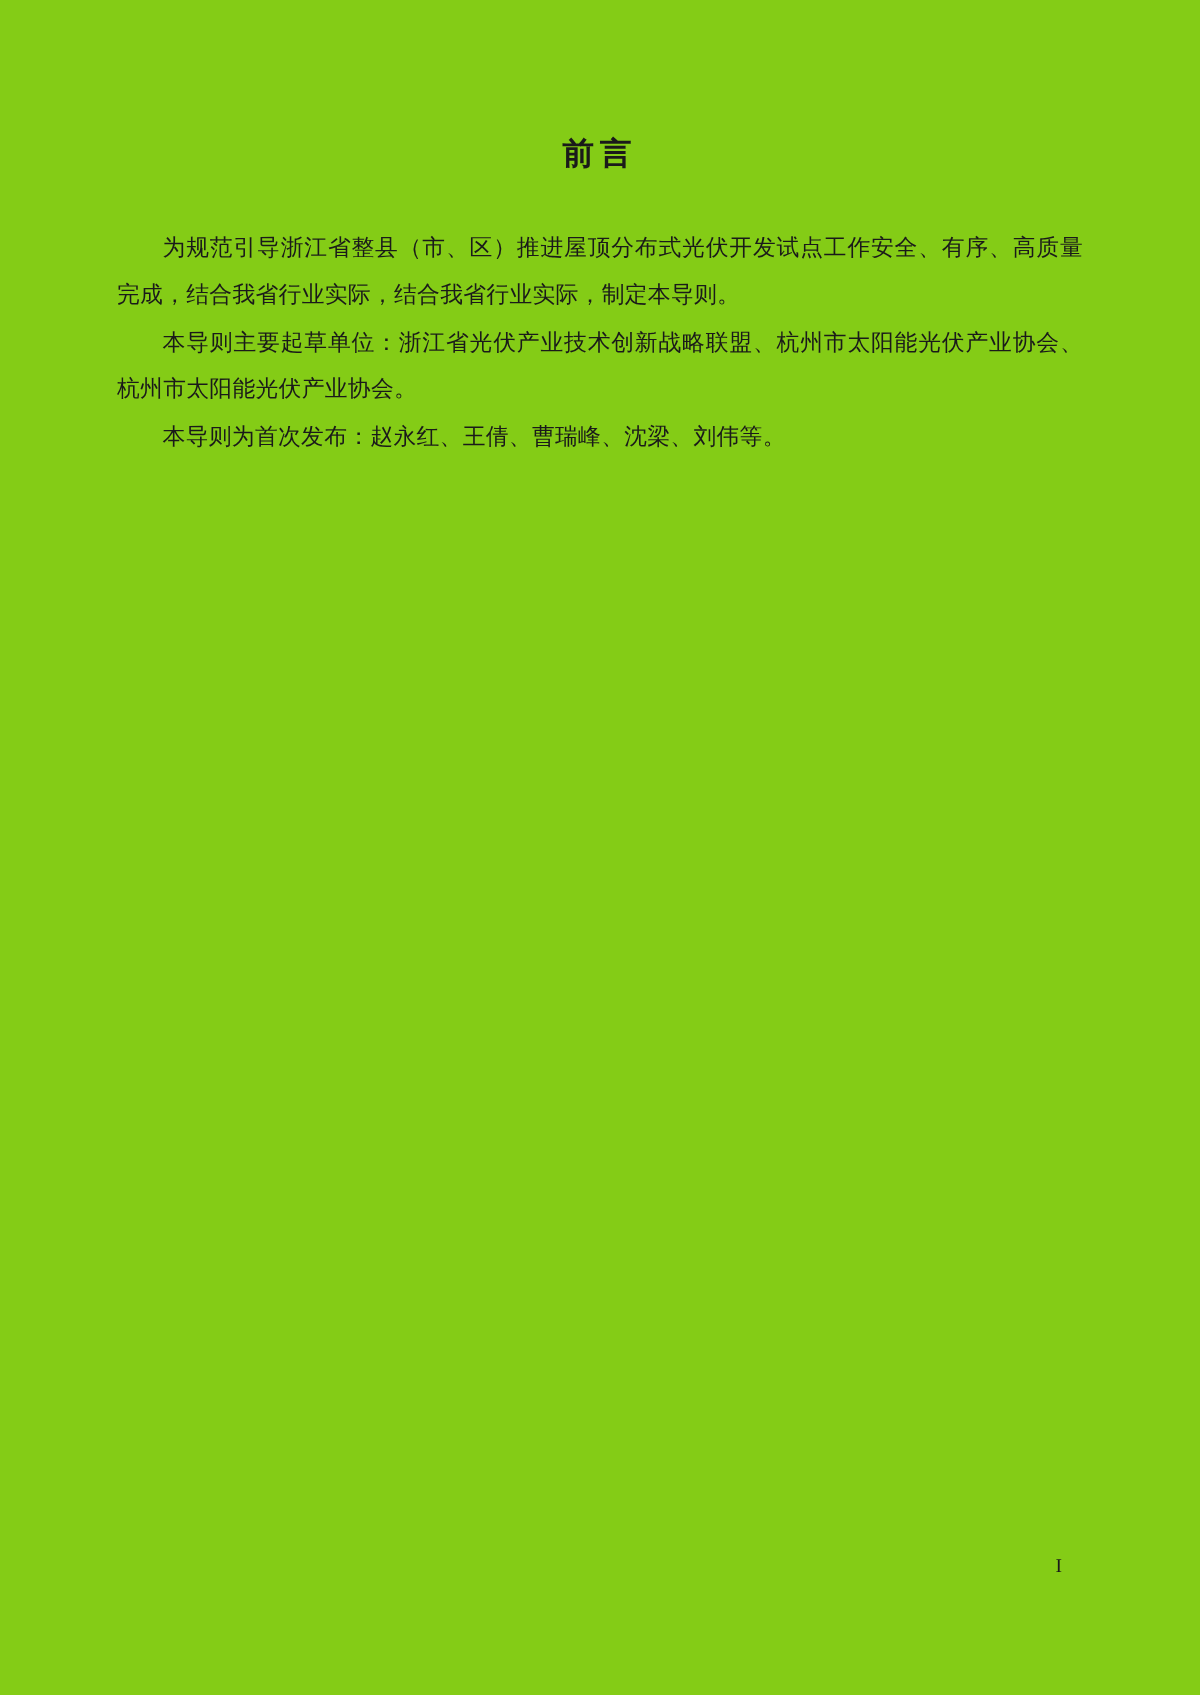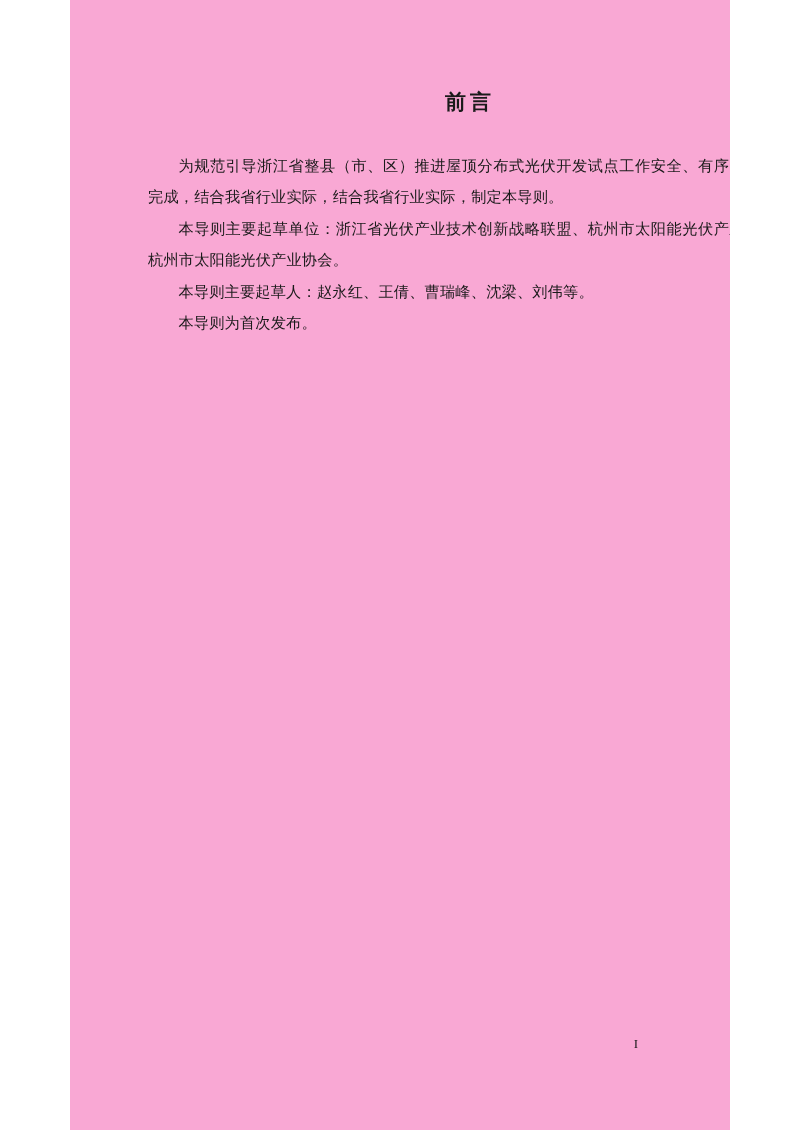--- a/index.html
+++ b/index.html
@@ -2,23 +2,23 @@
 <html><head>
 <meta charset="utf-8">
 <style>
   html, body {
     margin: 0;
     padding: 0;
     background: #ffffff;
   }
   .page {
     position: relative;
-    width: 660px;
+    width: 800px;
     height: 1130px;
-    background: #f9a8d4;
+    background: #84cc16;
     margin: 0 auto;
     overflow: hidden;
     font-family: "Liberation Serif", "DejaVu Serif", serif;
     color: #1a1a1a;
   }
   .page-inner {
     position: absolute;
     left: 0;
     top: 0;
     width: 800px;
@@ -58,20 +58,19 @@
 <body>
 
 <div class="page">
   <div class="page-inner">
 
     <div class="doc-title">前言</div>
 
     <div class="body-block">
       <p class="para">为规范引导浙江省整县（市、区）推进屋顶分布式光伏开发试点工作安全、有序、高质量完成，结合我省行业实际，结合我省行业实际，制定本导则。</p>
       <p class="para">本导则主要起草单位：浙江省光伏产业技术创新战略联盟、杭州市太阳能光伏产业协会、杭州市太阳能光伏产业协会。</p>
-      <p class="para">本导则主要起草人：赵永红、王倩、曹瑞峰、沈梁、刘伟等。</p>
-      <p class="para">本导则为首次发布。</p>
+      <p class="para">本导则为首次发布：赵永红、王倩、曹瑞峰、沈梁、刘伟等。</p>
     </div>
 
   </div>
 
   <div class="page-number">I</div>
 </div>
 
 </body></html>

